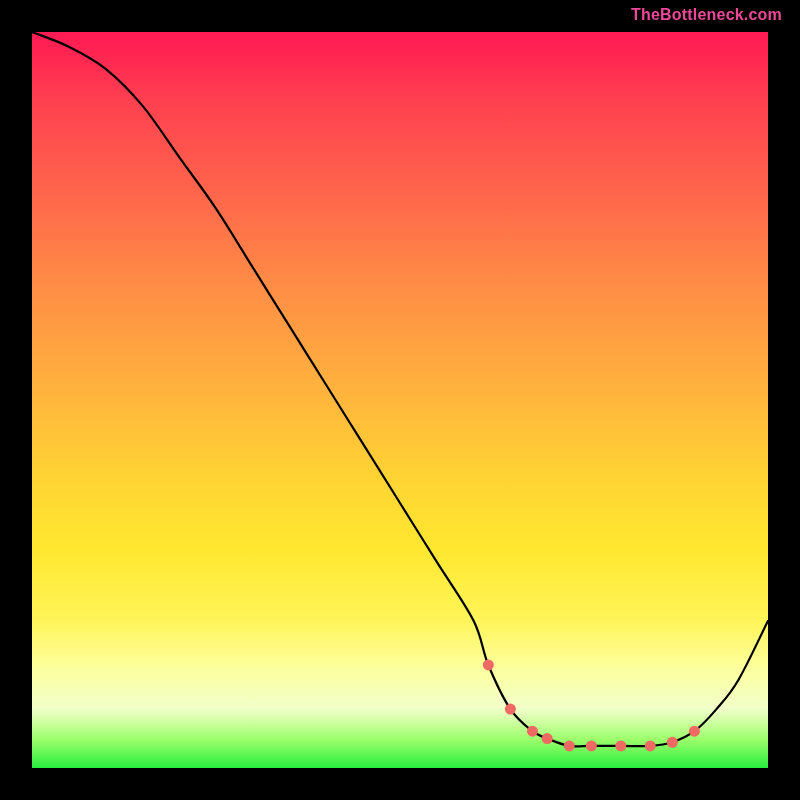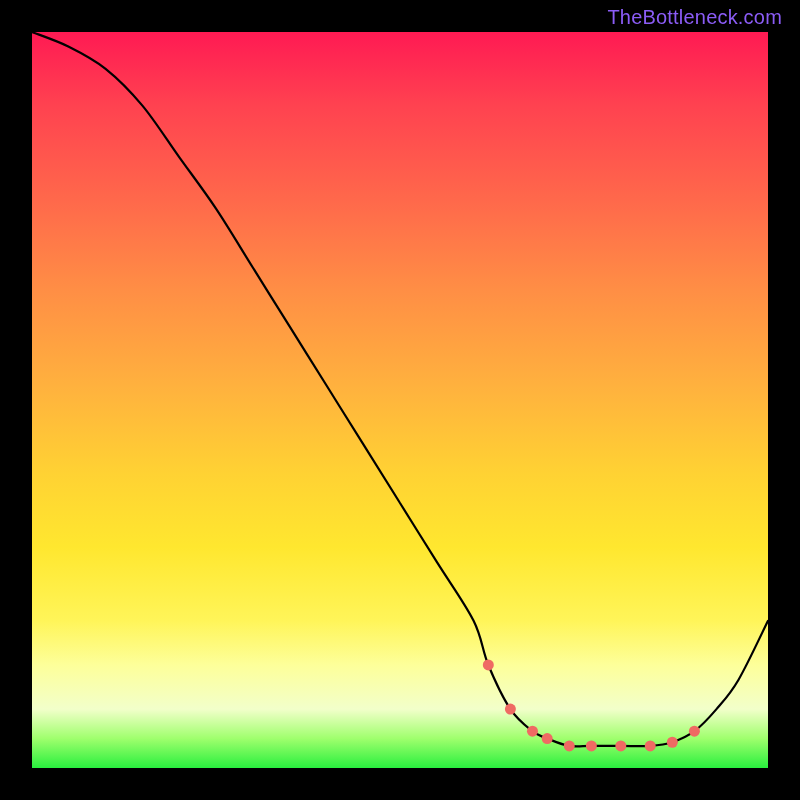--- a/index.html
+++ b/index.html
@@ -36,23 +36,23 @@
       #fdff9a 86%,
       #f2ffca 92%,
       #9fff6d 96%,
       #29ef3e 100%
     );
   }
   .watermark {
     position: absolute;
     top: 6px;
     right: 18px;
-    color: #8b5cf6;
-    font-size: 20px;
-    font-weight: 400;
+    color: #ec4899;
+    font-size: 16px;
+    font-weight: 700;
     letter-spacing: 0.2px;
     user-select: none;
   }
   svg.curve {
     position: absolute;
     left: 0; top: 0;
     width: 100%;
     height: 100%;
     overflow: visible;
   }

